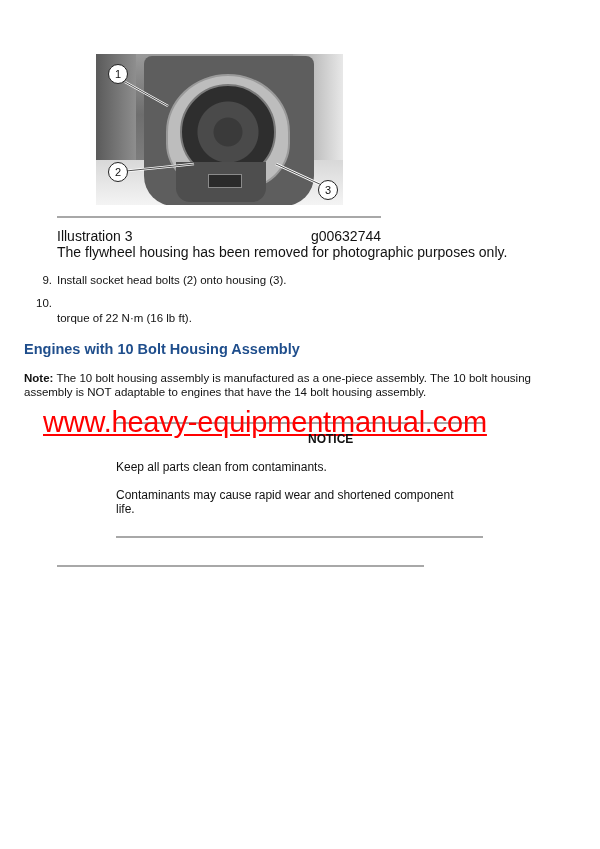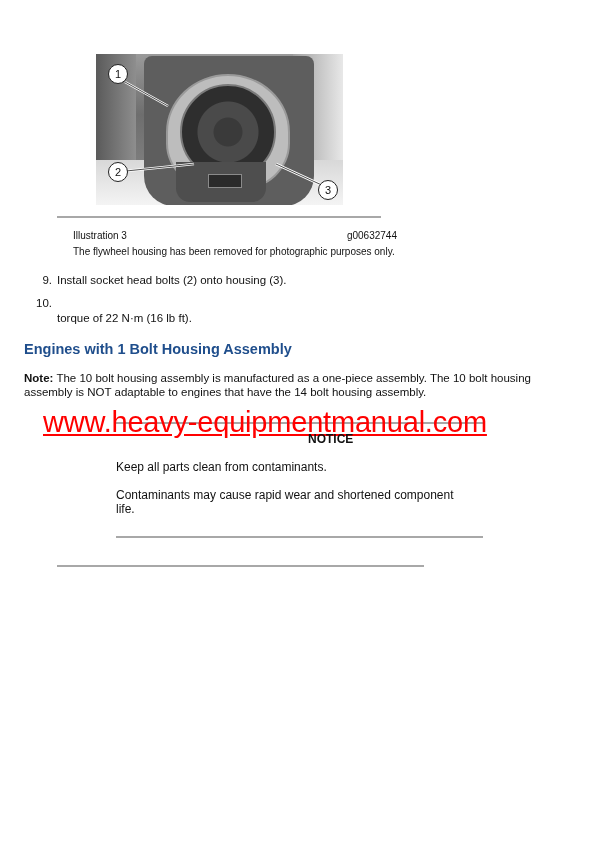--- a/index.html
+++ b/index.html
@@ -34,21 +34,21 @@
     .photo .pan {
       position:absolute; left:80px; top:108px; width:90px; height:40px; background:#4e4e4e; border-radius: 0 0 14px 14px;
     }
     .photo .slot { position:absolute; left:112px; top:120px; width:32px; height:12px; background:#2a2a2a; border:1px solid #8a8a8a; }
     .callout {
       position:absolute; width:18px; height:18px; border-radius:50%;
       background:#ffffff; border:1.5px solid #222; font-size:11px; line-height:18px; text-align:center;
       font-family: "Liberation Sans", sans-serif; color:#111;
     }
     .rule { position:absolute; height:2px; background:#a8a8a8; }
-    .small { font-size: 10px; line-height: 12px; color:#111;margin-left:16px; }
+    .small { font-size: 14px; line-height: 12px; color:#111; }
     .body-text { font-size: 11.5px; line-height: 14px; color:#111; }
     .step { position:absolute; left:24px; width:560px; }
     .step .num { position:absolute; left:0; width:28px; text-align:right; }
     .step .txt { position:absolute; left:33px; width:520px; }
     .heading { color:#1f4e8c; font-weight:bold; font-size:14.5px; line-height:18px; }
     .watermark { color:#ff0000; font-size:29px; line-height:34px; letter-spacing: -0.2px; white-space: nowrap; text-decoration: underline; }
     .notice-title { font-weight:bold; font-size:12px; }
     .notice-body { font-weight:normal; font-size:12px; line-height:14px; }
   </style>
 </head>
@@ -84,21 +84,21 @@
 
 <div class="step body-text" style="top:273px;height:16px;">
   <span class="num">9.</span>
   <span class="txt">Install socket head bolts (2) onto housing (3).</span>
 </div>
 <div class="step body-text" style="top:296px;height:32px;">
   <span class="num">10.</span>
   <span class="txt" style="top:15px;">torque of 22 N·m (16 lb ft).</span>
 </div>
 
-<div class="abs heading" style="left:24px;top:340px;">Engines with 1 Bolt Housing Assembly</div>
+<div class="abs heading" style="left:24px;top:340px;">Engines with 10 Bolt Housing Assembly</div>
 
 <div class="abs body-text" style="left:24px;top:371px;white-space:nowrap;">
   <b>Note:</b><span> The 10 bolt housing assembly is manufactured as a one-piece assembly. The 10 bolt housing</span>
 </div>
 <div class="abs body-text" style="left:24px;top:385px;white-space:nowrap;">assembly is NOT adaptable to engines that have the 14 bolt housing assembly.</div>
 
 <div class="rule" style="left:116px;top:422px;width:367px;"></div>
 
 <div class="abs watermark" style="left:43px;top:405px;">www.heavy-equipmentmanual.com</div>
 

